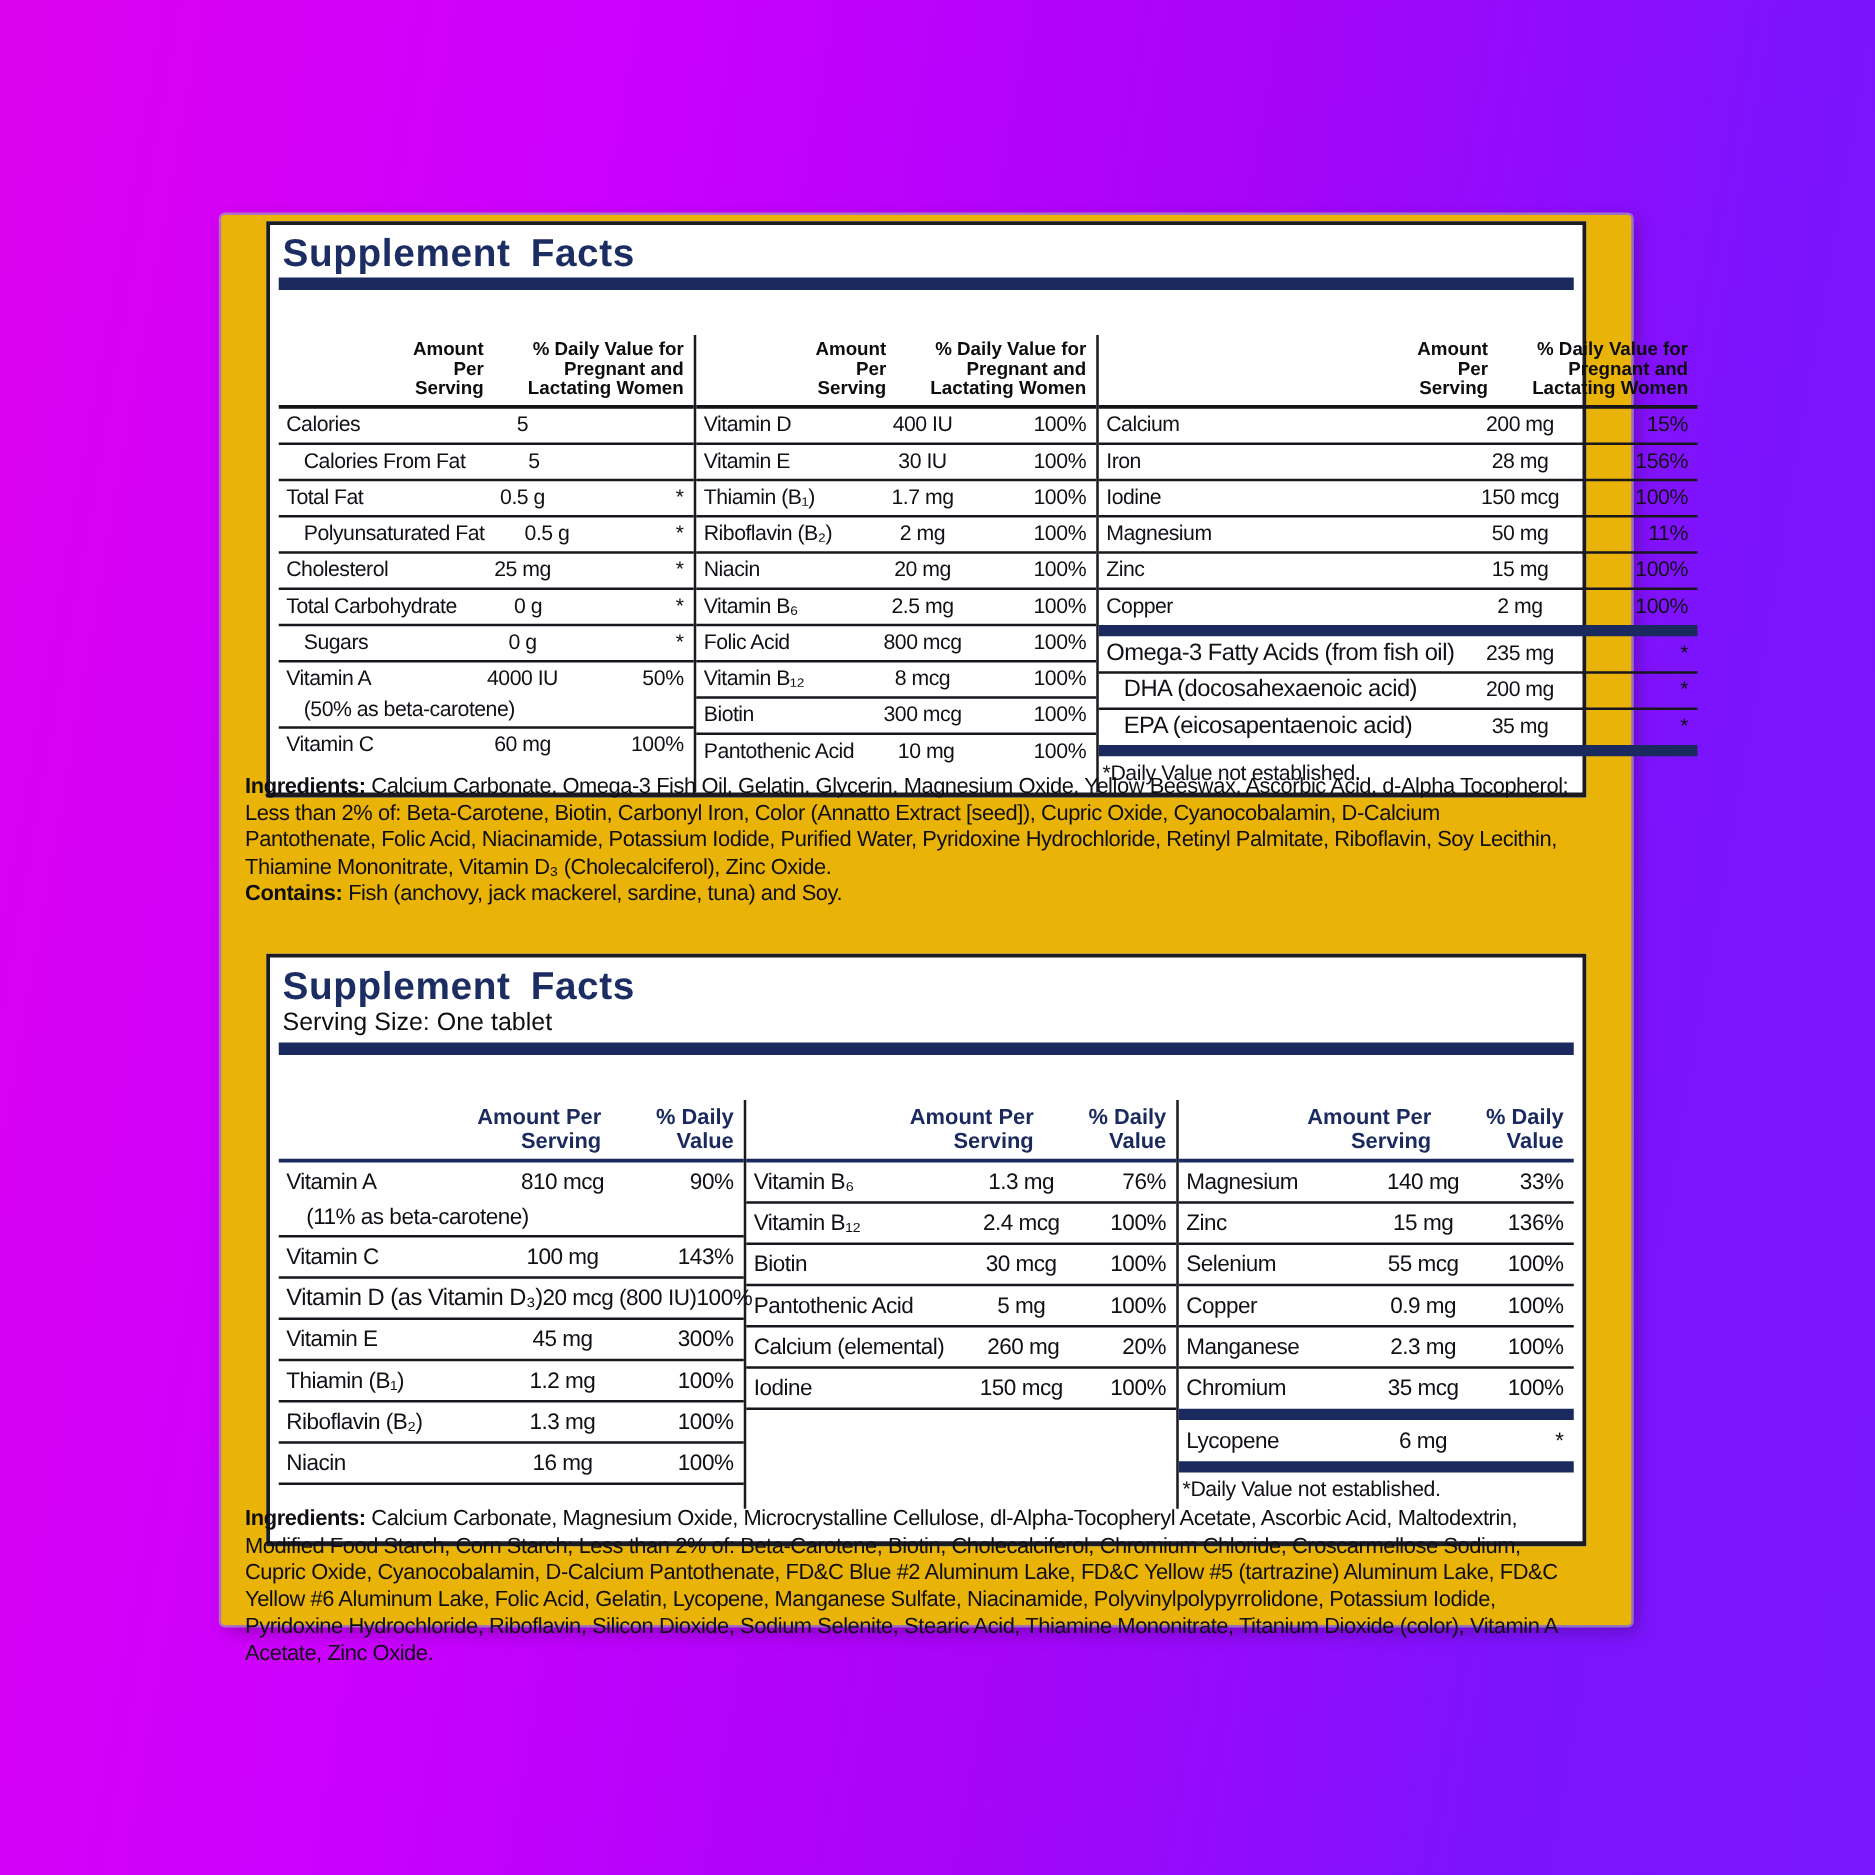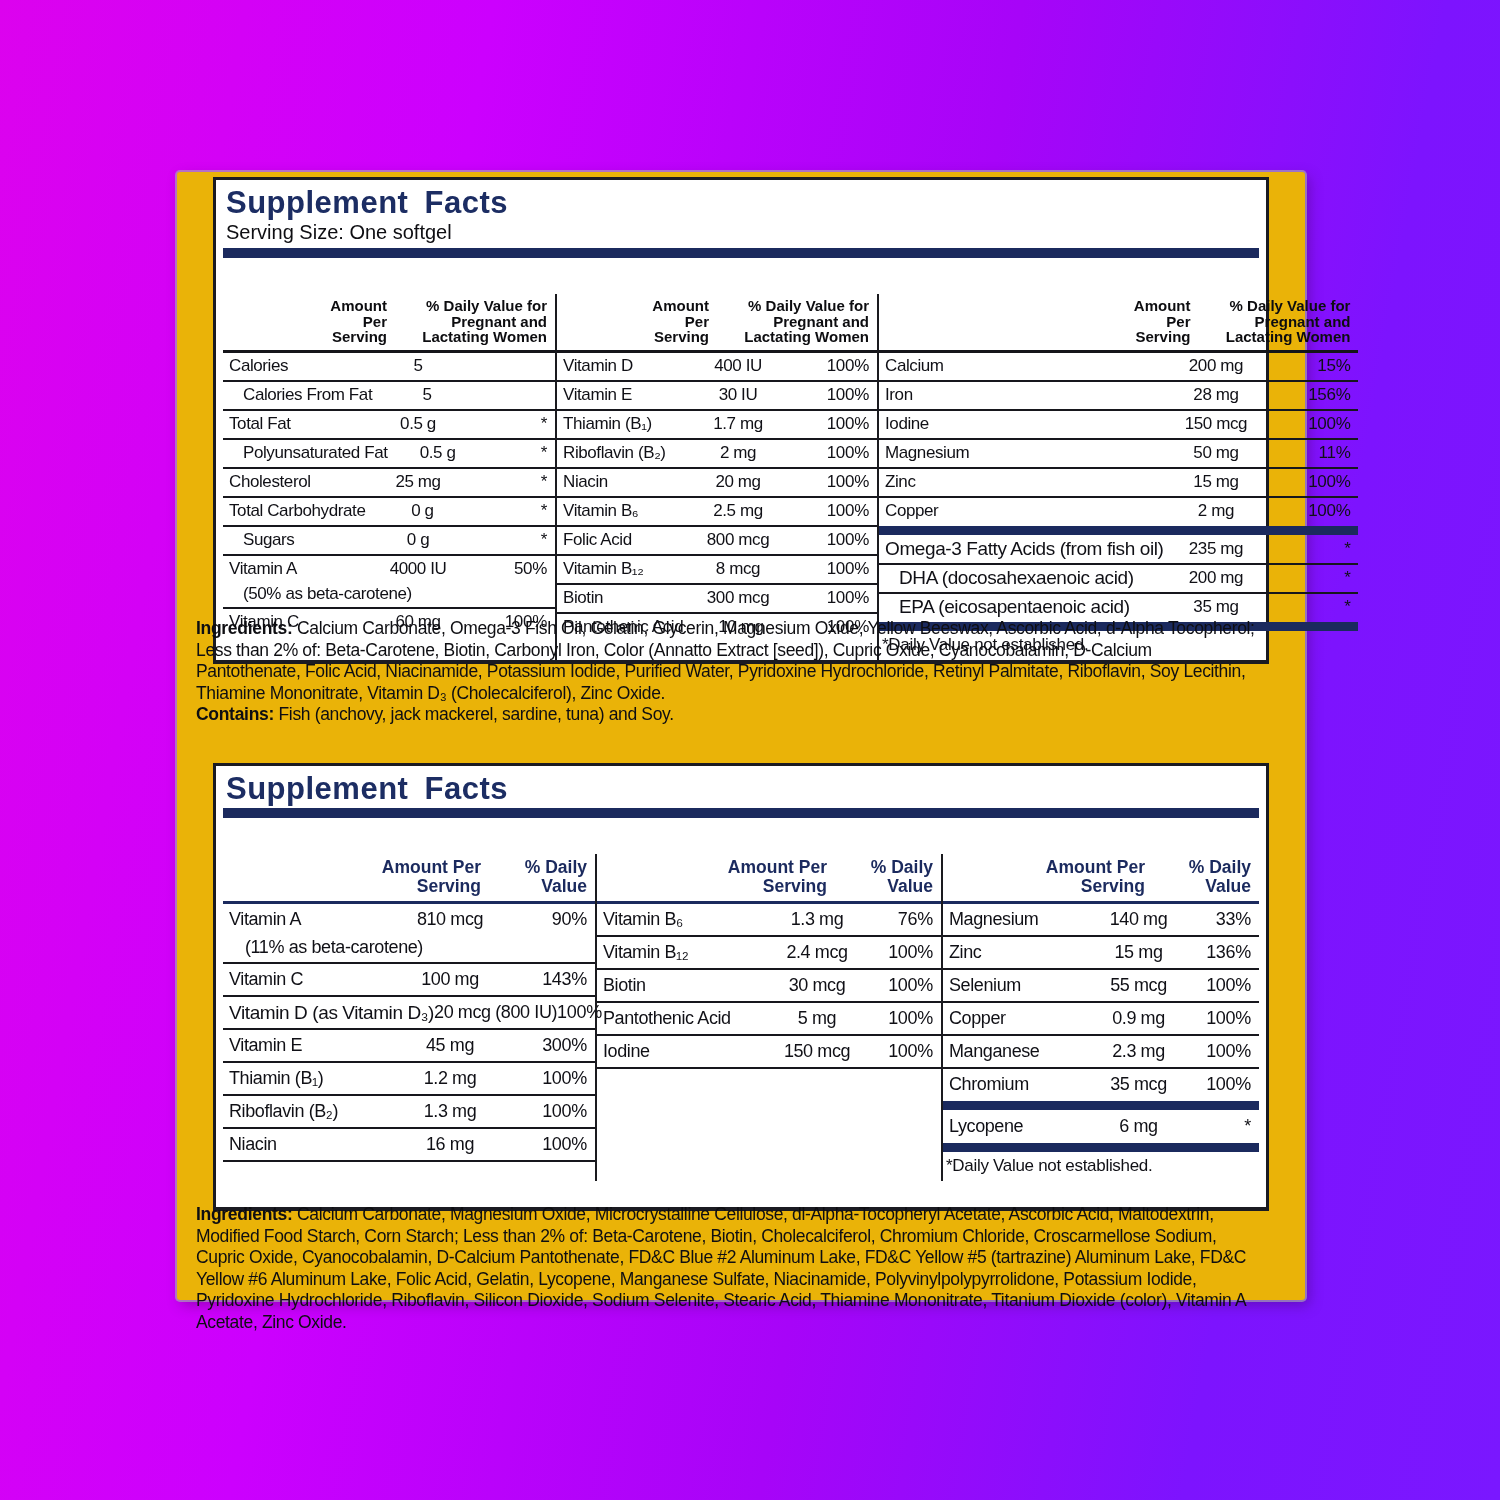--- a/index.html
+++ b/index.html
@@ -78,21 +78,20 @@
   #ing2{top:1032px;}
   .ing b{letter-spacing:-.3px;}
 </style>
 </head>
 <body>
 
 <div class="label">
 
   <section class="factbox" id="box1">
     <h1 class="fb-title">Supplement Facts</h1>
-    <div class="serving">Serving Size: One softgel</div>
     <div class="navy-bar top-bar"></div>
     <div class="cols">
       <div class="col c1">
         <div class="colhead">
           <span class="h-amt">Amount
 Per
 Serving</span>
           <span class="h-dv">% Daily Value for
 Pregnant and
 Lactating Women</span>
@@ -329,20 +328,21 @@
 
   <p class="ing" id="ing1">
     <b>Ingredients:</b>
     <span>Calcium Carbonate, Omega-3 Fish Oil, Gelatin, Glycerin, Magnesium Oxide, Yellow Beeswax, Ascorbic Acid, d-Alpha Tocopherol; Less than 2% of: Beta-Carotene, Biotin, Carbonyl Iron, Color (Annatto Extract [seed]), Cupric Oxide, Cyanocobalamin, D-Calcium Pantothenate, Folic Acid, Niacinamide, Potassium Iodide, Purified Water, Pyridoxine Hydrochloride, Retinyl Palmitate, Riboflavin, Soy Lecithin, Thiamine Mononitrate, Vitamin D₃ (Cholecalciferol), Zinc Oxide.</span><br>
     <b>Contains:</b>
     <span>Fish (anchovy, jack mackerel, sardine, tuna) and Soy.</span>
   </p>
 
   <section class="factbox" id="box2">
     <h1 class="fb-title">Supplement Facts</h1>
+    <div class="serving">Serving Size: One tablet</div>
     <div class="navy-bar top-bar"></div>
     <div class="cols pad-bottom">
       <div class="col c1">
         <div class="colhead">
           <span class="h-amt">Amount Per
 Serving</span>
           <span class="h-dv">% Daily
 Value</span>
         </div>
         <div class="rows">
@@ -429,20 +429,27 @@
             </div>
             <div class="row">
               <div class="line">
                 <span class="nm">Pantothenic Acid</span>
                 <span class="amt">5 mg</span>
                 <span class="dv">100%</span>
               </div>
             </div>
             <div class="row">
               <div class="line">
+                <span class="nm">Calcium (elemental)</span>
+                <span class="amt">260 mg</span>
+                <span class="dv">20%</span>
+              </div>
+            </div>
+            <div class="row">
+              <div class="line">
                 <span class="nm">Iodine</span>
                 <span class="amt">150 mcg</span>
                 <span class="dv">100%</span>
               </div>
             </div>
           </div>
       </div>
       <div class="col c3">
         <div class="colhead">
           <span class="h-amt">Amount Per

